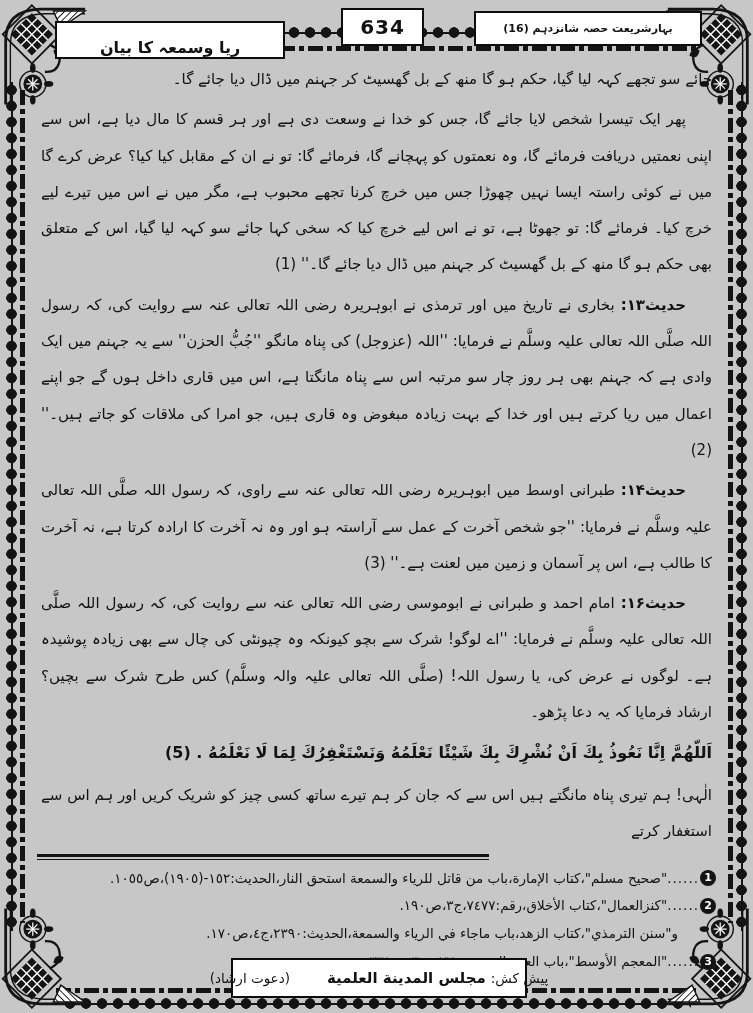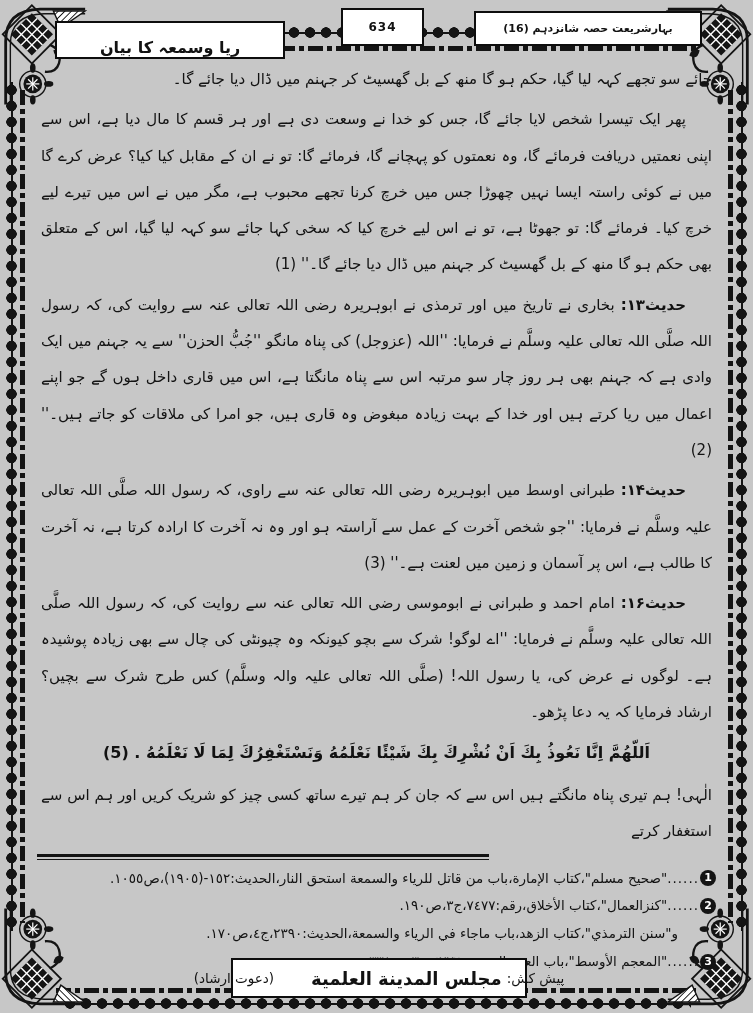--- a/index.html
+++ b/index.html
@@ -56,32 +56,32 @@
   .c-bl{bottom:1px; left:1px; transform:scaleY(-1);}
   .c-br{bottom:1px; right:1px; transform:scale(-1,-1);}
   
   .hbox{
     position:absolute; z-index:3; background:#fff;
     border:2px solid #0d0d0d;
     display:flex; align-items:center; justify-content:center;
     white-space:nowrap;
   }
   .box-title{right:51px; top:11px; width:224px; height:31px; font-size:11px; font-weight:bold;}
-  .box-page{left:341px; top:8px; width:79px; height:34px; font-size:12px; font-weight:bold; letter-spacing:1px; direction:ltr;}
+  .box-page{left:341px; top:8px; width:79px; height:34px; font-size:20px; font-weight:bold; letter-spacing:1px; direction:ltr;}
   .box-chapter{left:55px; top:21px; width:226px; height:34px; font-size:16px; font-weight:bold;align-items:flex-end;}
   
   .body-text{
     position:absolute; top:57px; right:37px; left:37px; z-index:2;
     direction:rtl; text-align:justify;
     font-size:15px; line-height:2.42;
   }
   .body-text p{margin:4px; padding:0;}
   .p-indent{text-indent:26px;}
   .hlabel{font-weight:bold;}
-  .dua{text-align:center; font-weight:bold; font-size:16px;}
+  .dua{text-align:right; font-weight:bold; font-size:16px;}
   
   .fn-sep{
     width:452px; height:2px; margin:4px auto 5px 0;
     border-top:3px solid #141414; border-bottom:1px solid #141414;
   }
   .footnotes{font-size:13.5px; line-height:2.05; direction:rtl; text-align:right;}
   .fn-row{display:flex; align-items:center;}
   .fn-num{
     flex:none; width:16px; height:16px; border-radius:50%;
     background:#141414; color:#fff; font-size:11px; line-height:16px;
@@ -89,21 +89,21 @@
   }
   .fn-leader{letter-spacing:1px; color:#141414;}
   .fn-cont{padding-right:38px;}
   
   .footer-box{
     position:absolute; left:231px; bottom:15px; width:292px; height:36px;
     background:#fff; border:2px solid #0d0d0d; z-index:3;
     display:flex; align-items:center; justify-content:center; gap:5px;
     direction:rtl; font-size:13.5px; white-space:nowrap;
   }
-  .footer-name{font-weight:bold; font-size:18px;margin-left:32px;}
+  .footer-name{font-weight:bold; font-size:15px;margin-left:32px;}
 </style>
 </head>
 <body>
 
 <div class="page">
 
   <svg class="corner c-tl" viewBox="0 0 92 112">
     <defs>
       <pattern id="hatch" width="5" height="5" patternUnits="userSpaceOnUse" patternTransform="rotate(45)">
         <rect width="5" height="5" fill="#fff"></rect>

